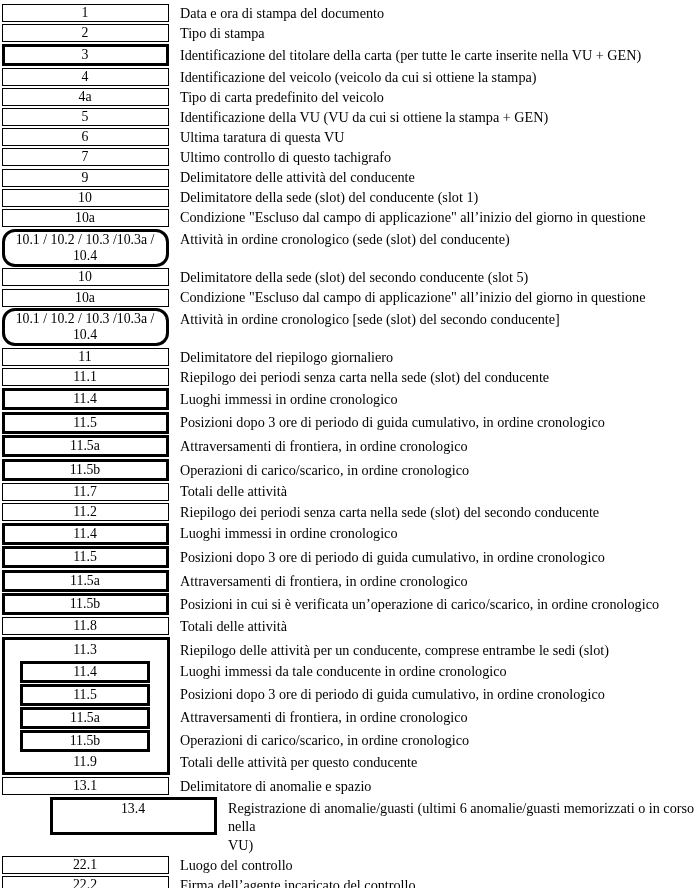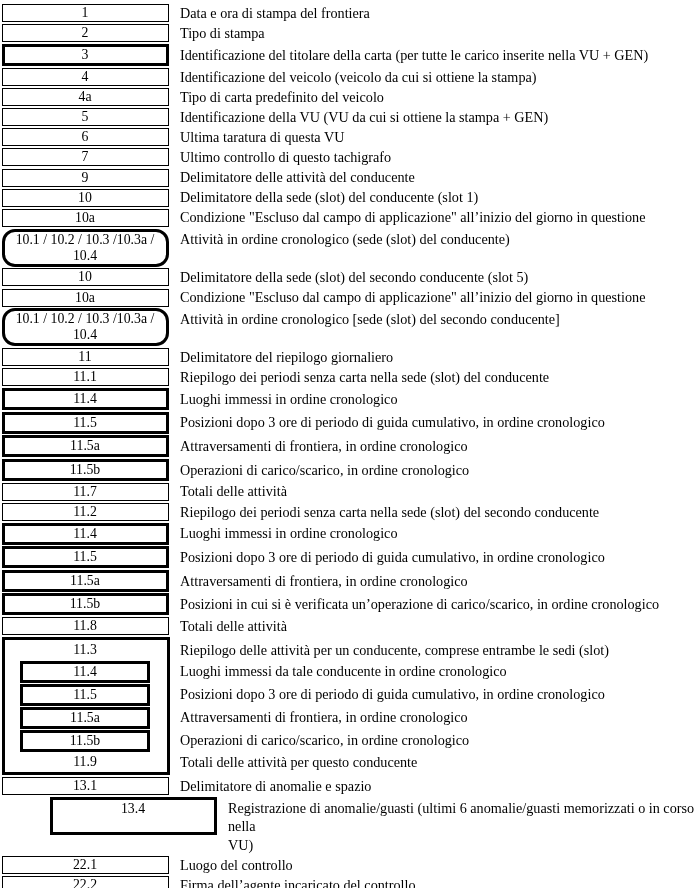--- a/index.html
+++ b/index.html
@@ -108,33 +108,33 @@
   }
 </style>
 </head>
 <body>
 
 <div class="table">
     <div class="row thin">
       <div class="codecol">
         <div class="codebox">1</div>
       </div>
-      <div class="desc">Data e ora di stampa del frontiera</div>
+      <div class="desc">Data e ora di stampa del documento</div>
     </div>
     <div class="row thin">
       <div class="codecol">
         <div class="codebox">2</div>
       </div>
       <div class="desc">Tipo di stampa</div>
     </div>
     <div class="row thick">
       <div class="codecol">
         <div class="codebox">3</div>
       </div>
-      <div class="desc">Identificazione del titolare della carta (per tutte le carico inserite nella VU + GEN)</div>
+      <div class="desc">Identificazione del titolare della carta (per tutte le carte inserite nella VU + GEN)</div>
     </div>
     <div class="row thin">
       <div class="codecol">
         <div class="codebox">4</div>
       </div>
       <div class="desc">Identificazione del veicolo (veicolo da cui si ottiene la stampa)</div>
     </div>
     <div class="row thin">
       <div class="codecol">
         <div class="codebox">4a</div>

